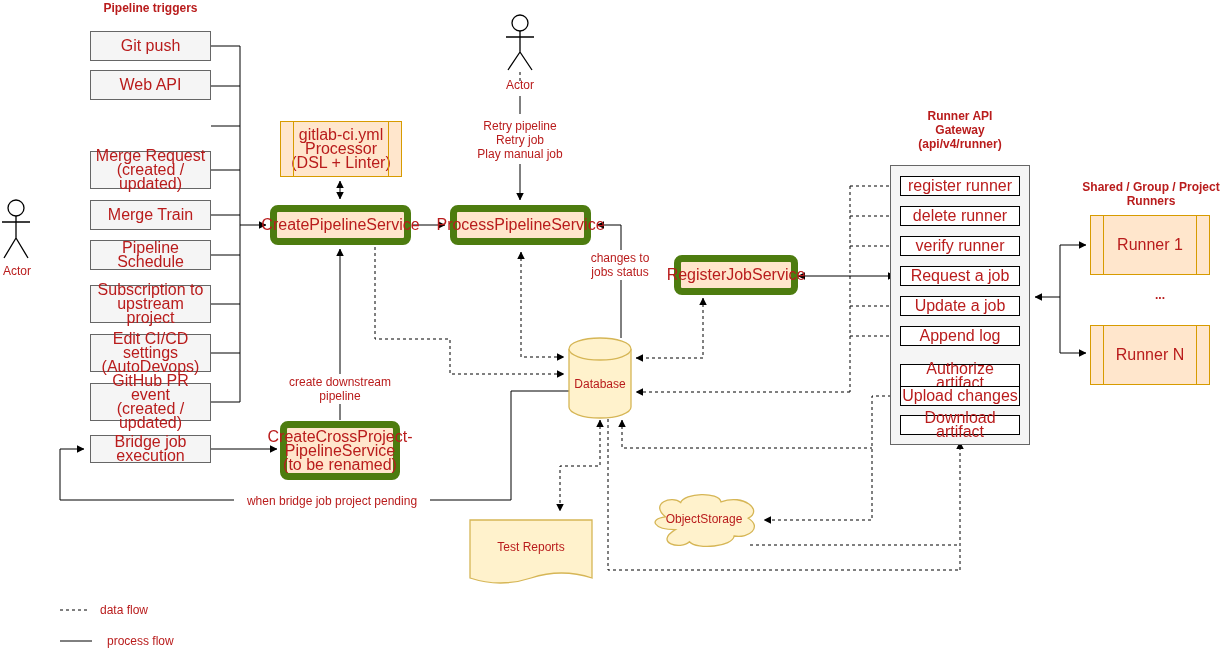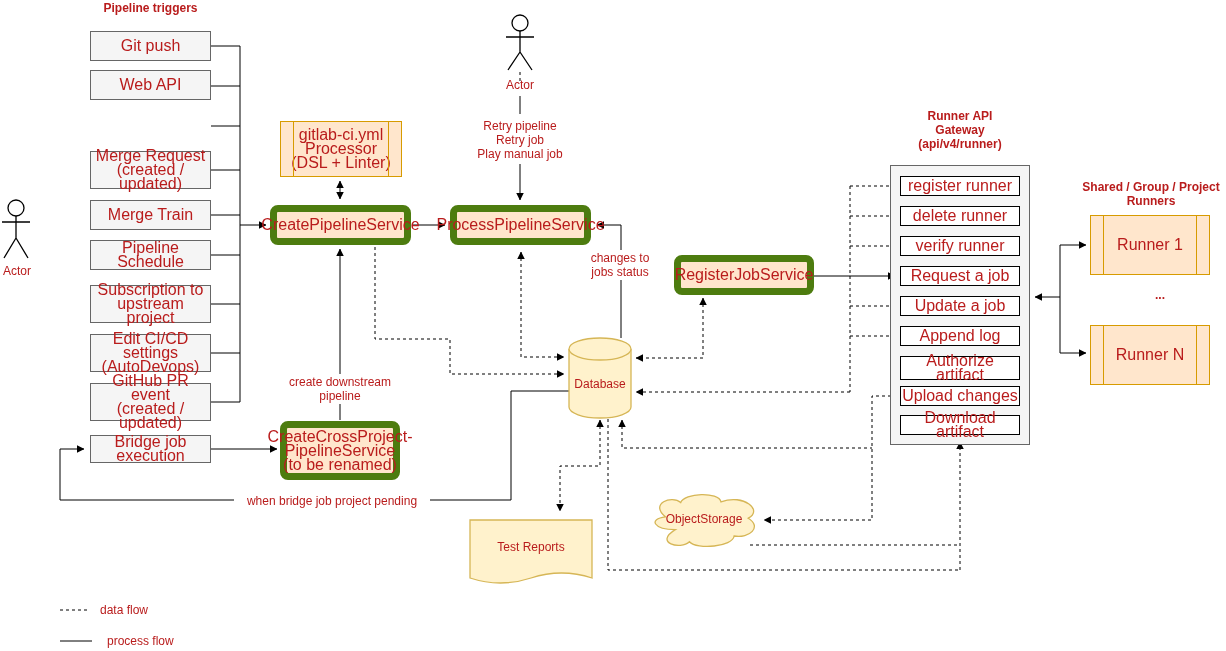--- a/index.html
+++ b/index.html
@@ -111,33 +111,33 @@
   <div class="node trigger" style="left:90px;top:435px;width:121px;height:28px;">Bridge job execution</div>
 
   <div class="lbl" style="left:0px;top:264px;width:34px;height:14px;">Actor</div>
   <div class="lbl" style="left:498px;top:78px;width:44px;height:14px;">Actor</div>
 
   <div class="node component" style="left:280px;top:121px;width:122px;height:56px;">gitlab-ci.yml
 Processor
 (DSL + Linter)</div>
   <div class="node svc" style="left:270px;top:205px;width:141px;height:40px;">CreatePipelineService</div>
   <div class="node svc" style="left:450px;top:205px;width:141px;height:40px;">ProcessPipelineService</div>
-  <div class="node svc" style="left:674px;top:255px;width:140px;height:40px;">RegisterJobService</div>
+  <div class="node svc" style="left:674px;top:255px;width:124px;height:40px;">RegisterJobService</div>
   <div class="node svc" style="left:280px;top:421px;width:120px;height:59px;">CreateCrossProject-
 PipelineService
 (to be renamed)</div>
 
   <div class="gw" style="left:890px;top:165px;width:140px;height:280px;"></div>
   <div class="node ep" style="left:900px;top:176px;width:120px;height:20px;">register runner</div>
   <div class="node ep" style="left:900px;top:206px;width:120px;height:20px;">delete runner</div>
   <div class="node ep" style="left:900px;top:236px;width:120px;height:20px;">verify runner</div>
   <div class="node ep" style="left:900px;top:266px;width:120px;height:20px;">Request a job</div>
   <div class="node ep" style="left:900px;top:296px;width:120px;height:20px;">Update a job</div>
   <div class="node ep" style="left:900px;top:326px;width:120px;height:20px;">Append log</div>
-  <div class="node ep" style="left:900px;top:356px;width:120px;height:24px;">Authorize artifact</div>
+  <div class="node ep" style="left:900px;top:364px;width:120px;height:24px;">Authorize artifact</div>
   <div class="node ep" style="left:900px;top:386px;width:120px;height:20px;">Upload changes</div>
   <div class="node ep" style="left:900px;top:415px;width:120px;height:20px;">Download artifact</div>
 
   <div class="node component" style="left:1090px;top:215px;width:120px;height:60px;">Runner 1</div>
   <div class="lbl bold" style="left:1130px;top:286px;width:60px;height:18px;">...</div>
   <div class="node component" style="left:1090px;top:325px;width:120px;height:60px;">Runner N</div>
 
   <div class="lbl" style="left:569px;top:376px;width:62px;height:16px;">Database</div>
   <div class="lbl" style="left:470px;top:538px;width:122px;height:18px;">Test Reports</div>
   <div class="lbl" style="left:652px;top:510px;width:104px;height:18px;">ObjectStorage</div>

